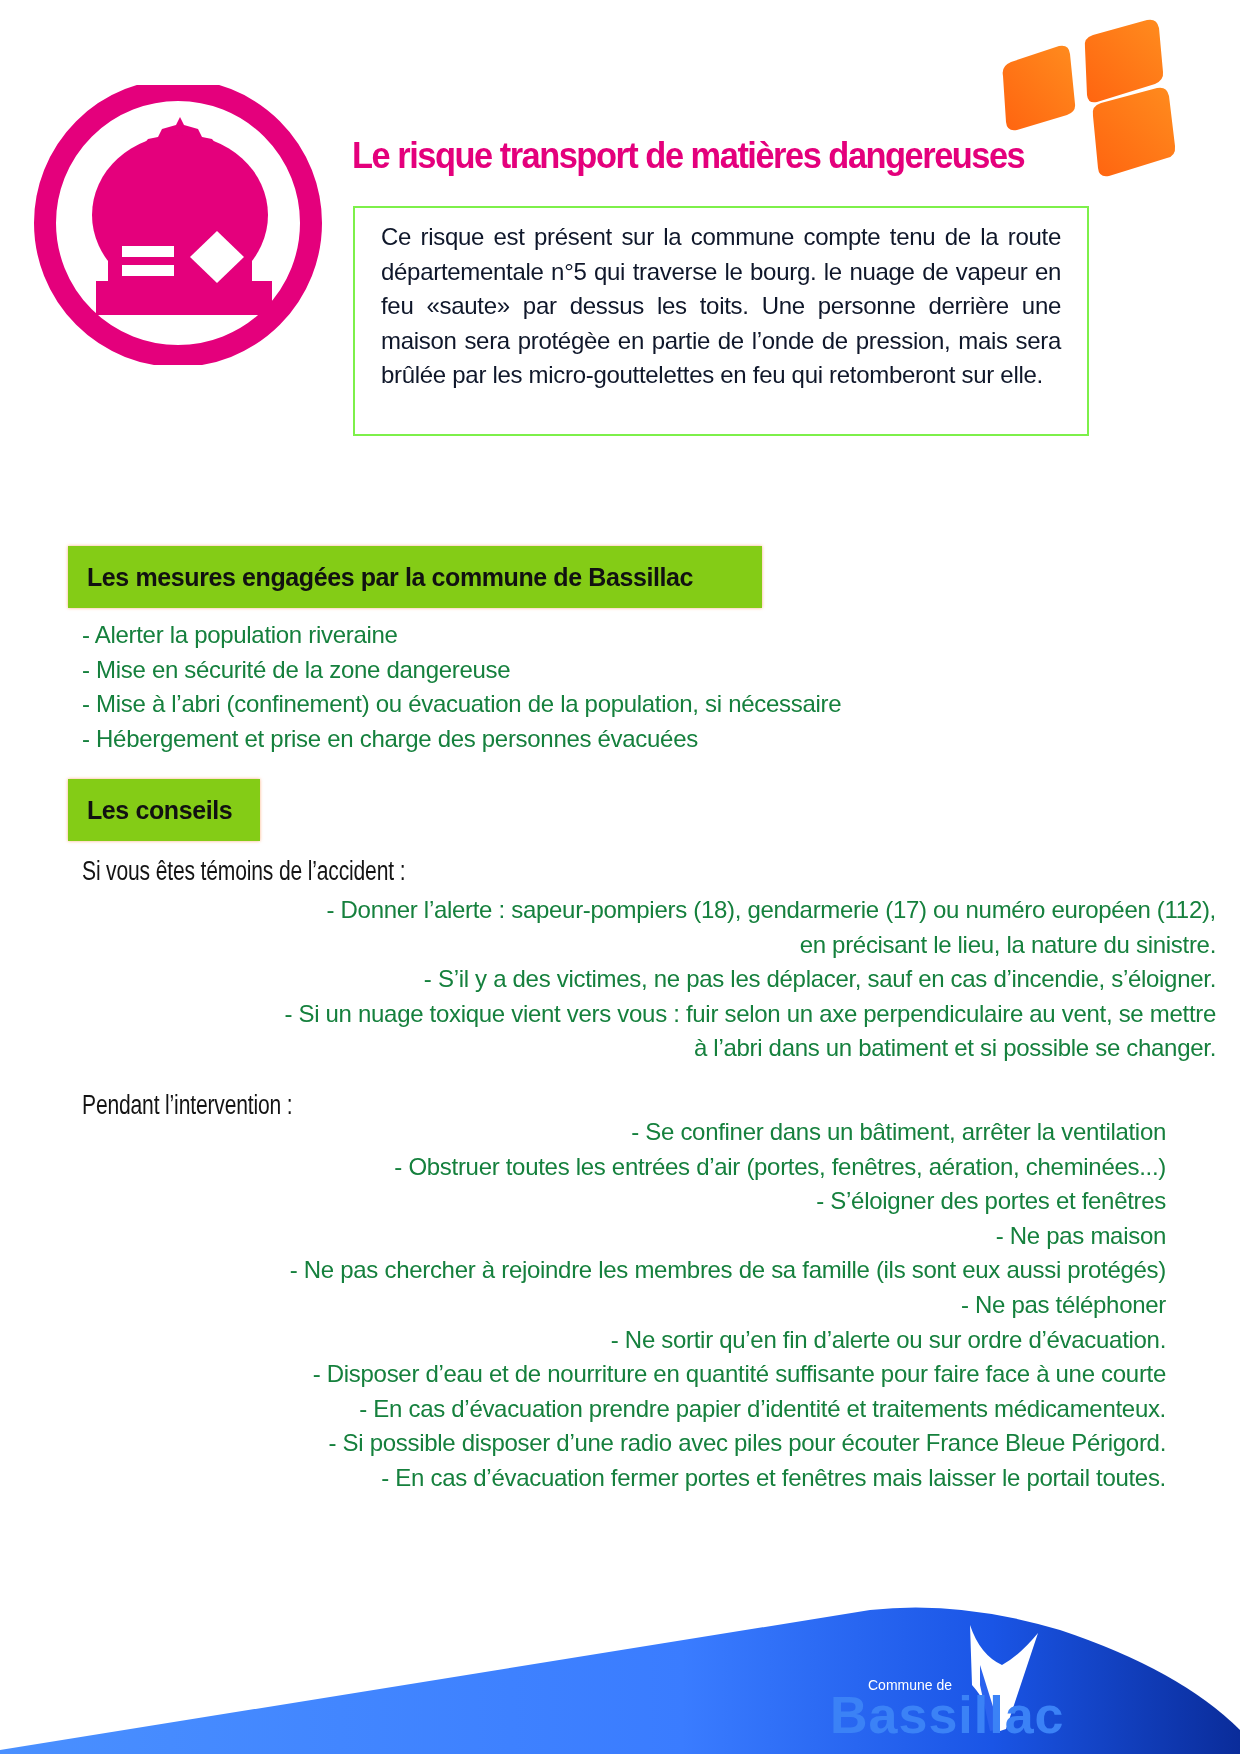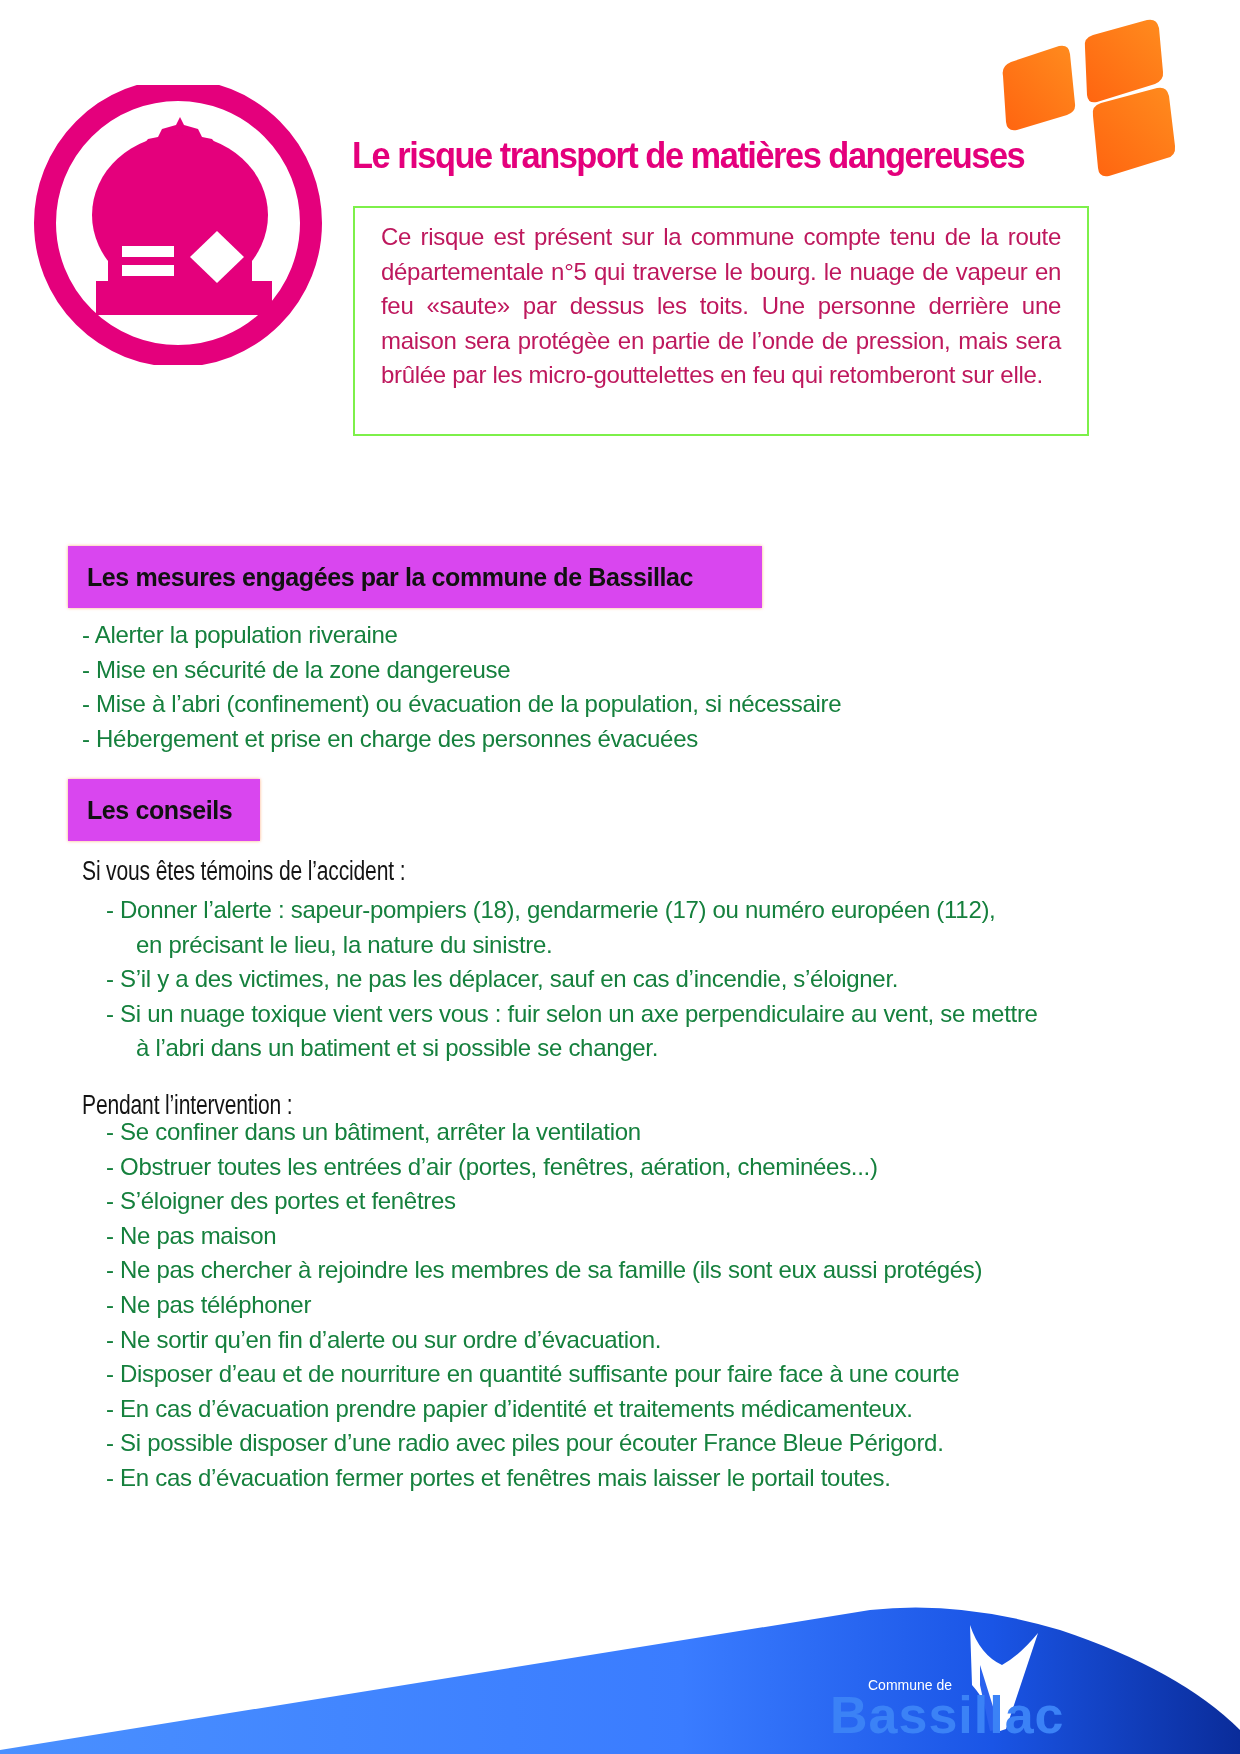--- a/index.html
+++ b/index.html
@@ -58,28 +58,28 @@
       height: 230px;
       border: 2px solid #7df04a;
       box-sizing: border-box;
       padding: 12px 26px 0 26px;
     }
     .intro-text {
       margin: 0;
       font-size: 24px;
       line-height: 34.5px;
       text-align: justify;
-      color: #be185d;
+      color: #0f172a;
       letter-spacing: -0.3px;
     }
 
     
     .section-header {
       position: absolute;
-      background: #d946ef;
+      background: #84cc16;
       box-shadow: 0 0 3px rgba(255,107,20,0.55);
       display: flex;
       align-items: center;
       box-sizing: border-box;
       padding-left: 19px;
     }
     .section-header span {
       font-weight: bold;
       font-size: 25px;
       color: #111111;
@@ -114,20 +114,21 @@
       letter-spacing: -0.3px;
     }
     .list-mesures {
       left: 82px;
       top: 618px;
     }
     .list-sub li {
       padding-left: 24px;
       text-indent: -24px;
       white-space: normal;
+      text-align: right;
     }
     .list-sub li .cont {
       display: block;
       text-indent: 0;
       padding-left: 6px;
     }
 
     
     .subheading {
       position: absolute;

